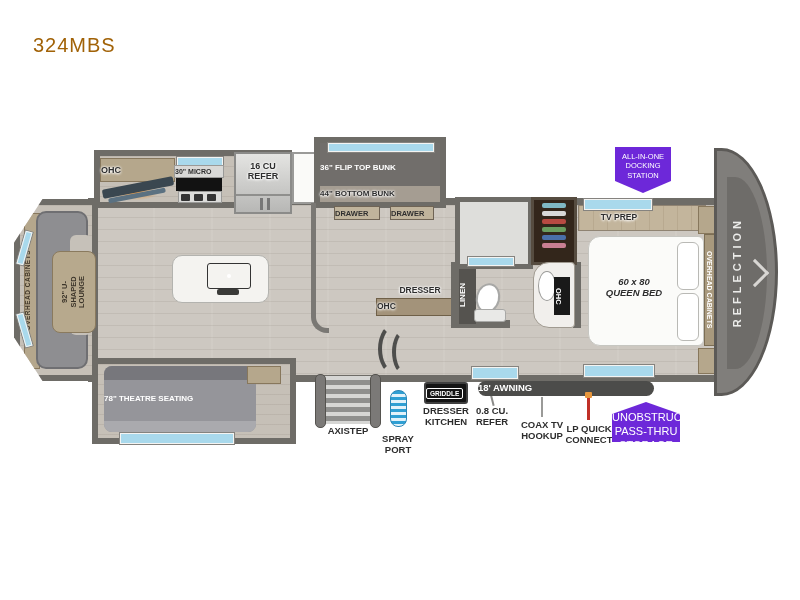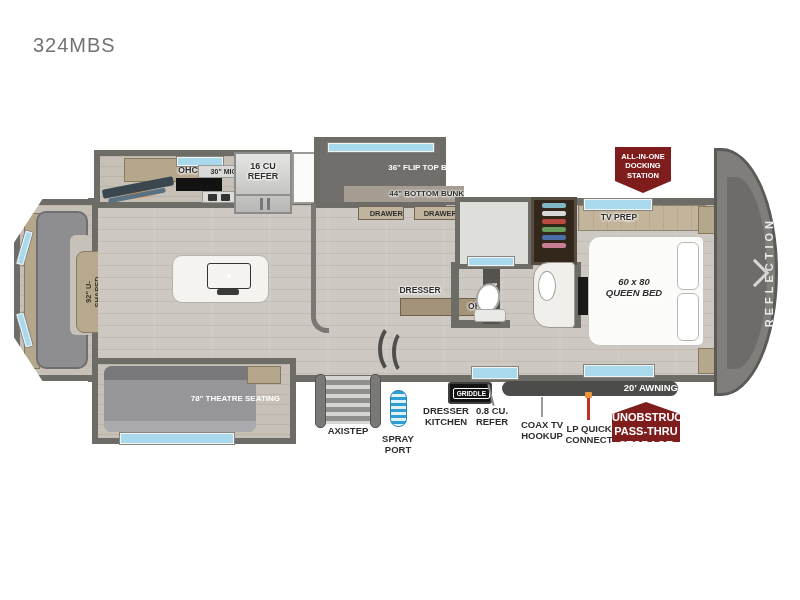--- a/index.html
+++ b/index.html
@@ -1,48 +1,48 @@
 <!DOCTYPE html>
 <html><head>
 <meta charset="utf-8">
 <style>
   html,body{margin:0;padding:0;background:#fff;}
   .stage{position:relative;width:800px;height:600px;background:#ffffff;overflow:hidden;
          font-family:"Liberation Sans",sans-serif;}
   .abs{position:absolute;}
-  .flex{display:flex;align-items:center;justify-content:flex-end;margin-left:24px;}
+  .flex{display:flex;align-items:center;justify-content:flex-start;}
   .lbl{font-weight:bold;color:#2d2d2d;text-align:center;white-space:pre-line;line-height:1.12;
        text-shadow:0 0 2px #fff,0 0 3px #fff,0 1px 3px #fff;}
   .wlbl{font-weight:bold;color:#ffffff;text-align:center;white-space:pre-line;line-height:1.12;}
   .wall{background:#6e6c67;}
   .win{background:#a9d9ec;border:1px solid #f4f4f2;box-shadow:0 0 0 1px #85837f;}
   .tan{background:#b5a78c;border:1px solid #87775c;}
   .floor{background-color:#cdc8c1;background-image:
      repeating-linear-gradient(180deg,rgba(110,100,90,.12) 0 1px,rgba(0,0,0,0) 1px 12px),
      repeating-linear-gradient(90deg,rgba(255,255,255,.07) 0 2px,rgba(0,0,0,0) 2px 58px);}
   .floor2{background-color:#c6c0b7;background-image:
      repeating-linear-gradient(180deg,rgba(110,100,90,.12) 0 1px,rgba(0,0,0,0) 1px 10px);}
   .vup{writing-mode:vertical-rl;transform:rotate(180deg);}
   .vdn{writing-mode:vertical-rl;}
-  .badge{background:#7f1d1d;color:#fff;font-weight:bold;text-align:center;white-space:pre-line;}
+  .badge{background:#6d28d9;color:#fff;font-weight:normal;text-align:center;white-space:pre-line;}
   .arc{border:4px solid transparent;border-left-color:#4e4e4c;border-radius:50%;}
   .barrow{height:5px;border-radius:2px;margin:3px 8px;}
   .w1{background:#7fb8c4}.w2{background:#d8d8d8}.w3{background:#b84a42}
   .w4{background:#6a9e5f}.w5{background:#4a6fa8}.w6{background:#c97f93}
   .pitem{width:8px;height:12px;border-radius:1px;display:inline-block;margin:1px;}
   .c1{background:#c23b35}.c2{background:#3f7e3b}.c3{background:#d7a43a}
   .c4{background:#4a62a8}.c5{background:#9a4a8a}.c6{background:#c9c9c9}
   .burner{width:9px;height:7px;background:#333;display:inline-block;margin:0 2px;border-radius:1px;}
 </style>
 </head>
 <body>
 
 <div class="stage">
 
-  <div class="abs" style="left:33px;top:34px;font-size:20px;letter-spacing:1px;color:#737373;">324MBS</div>
+  <div class="abs" style="left:33px;top:34px;font-size:20px;letter-spacing:1px;color:#a16207;">324MBS</div>
 
   <div class="abs floor" style="left:88px;top:198px;width:634px;height:184px;border:7px solid #6e6c67;box-sizing:border-box;"></div>
 
   <div class="abs floor2" style="left:14px;top:199px;width:84px;height:182px;border:6px solid #6e6c67;box-sizing:border-box;clip-path:polygon(34% 0,100% 0,100% 100%,34% 100%,0 76%,0 24%);">
     <div class="abs tan" style="left:4px;top:8px;width:14px;height:154px;"></div>
     <div class="abs flex" style="left:4px;top:8px;width:14px;height:154px;">
       <span class="vup" style="font-size:6.5px;font-weight:bold;color:#43392b;letter-spacing:.5px;">OVERHEAD CABINETS</span>
     </div>
     <div class="abs" style="left:16px;top:6px;width:52px;height:158px;background:#8e8e91;border:2px solid #6f6f72;border-radius:10px;box-sizing:border-box;"></div>
     <div class="abs" style="left:50px;top:30px;width:22px;height:100px;background:#c6c1b9;border-radius:6px;"></div>
@@ -202,21 +202,21 @@
     <span style="font-size:6.5px;font-weight:bold;color:#fff;border:1px solid #fff;border-radius:2px;padding:1px 3px;">GRIDDLE</span>
   </div>
   <div class="abs lbl" style="left:418px;top:406px;width:56px;font-size:9.5px;">DRESSER
 KITCHEN</div>
 
   <div class="abs" style="left:490px;top:384px;width:2px;height:22px;background:#8a8a88;transform:rotate(-14deg);"></div>
   <div class="abs lbl" style="left:468px;top:406px;width:48px;font-size:9.5px;">0.8 CU.
 REFER</div>
 
   <div class="abs flex" style="left:478px;top:381px;width:176px;height:15px;background:#4c4c4a;border-radius:8px;">
-    <span class="wlbl" style="font-size:9.5px;">20' AWNING</span>
+    <span class="wlbl" style="font-size:9.5px;">18' AWNING</span>
   </div>
 
   <div class="abs" style="left:541px;top:397px;width:2px;height:20px;background:#9a9a98;"></div>
   <div class="abs lbl" style="left:514px;top:420px;width:56px;font-size:9.5px;">COAX TV
 HOOKUP</div>
 
   <div class="abs" style="left:585px;top:392px;width:7px;height:6px;background:#e8963c;border-radius:1px;"></div>
   <div class="abs" style="left:587px;top:398px;width:3px;height:22px;background:#c03028;"></div>
   <div class="abs lbl" style="left:560px;top:424px;width:58px;font-size:9.5px;">LP QUICK
 CONNECT</div>

